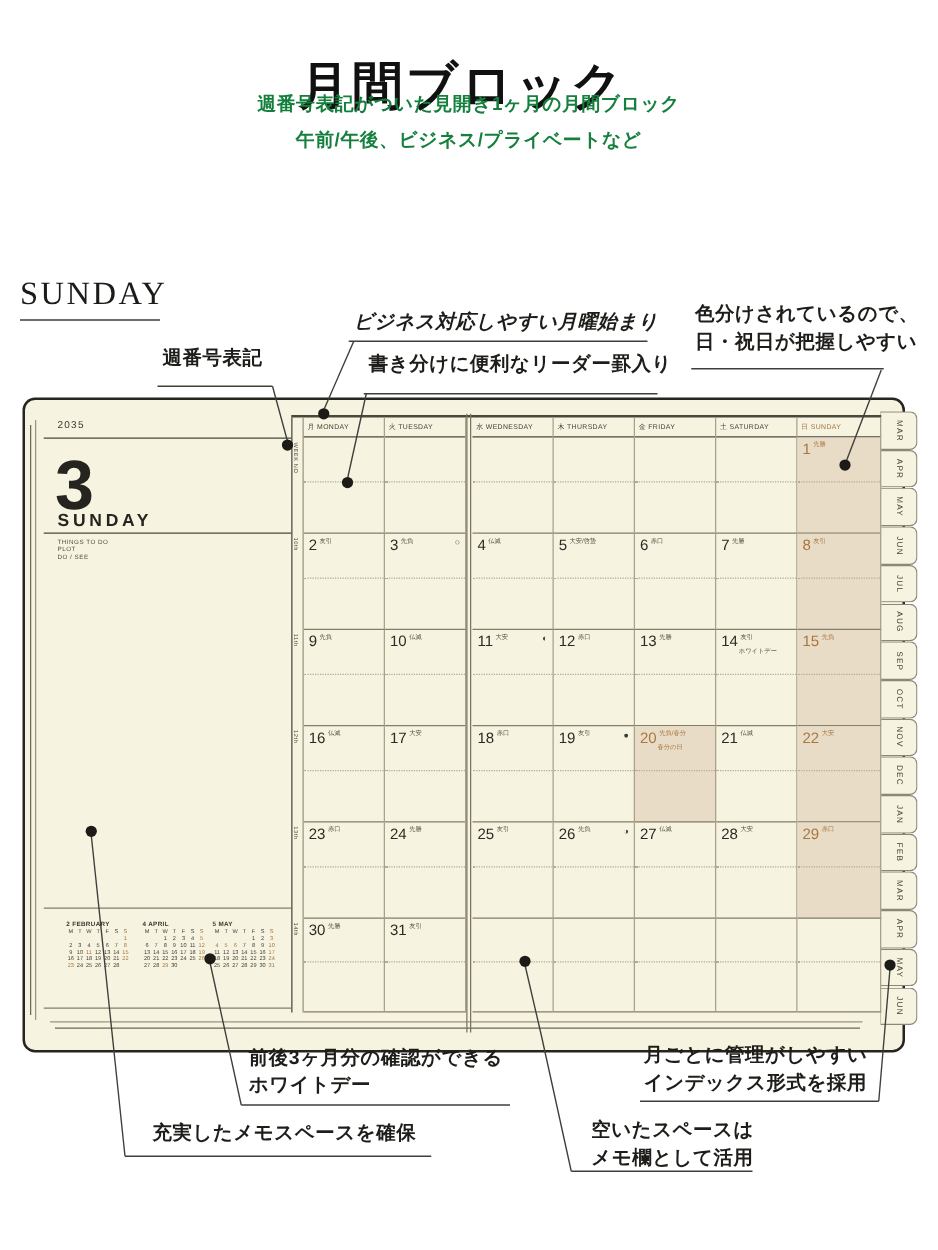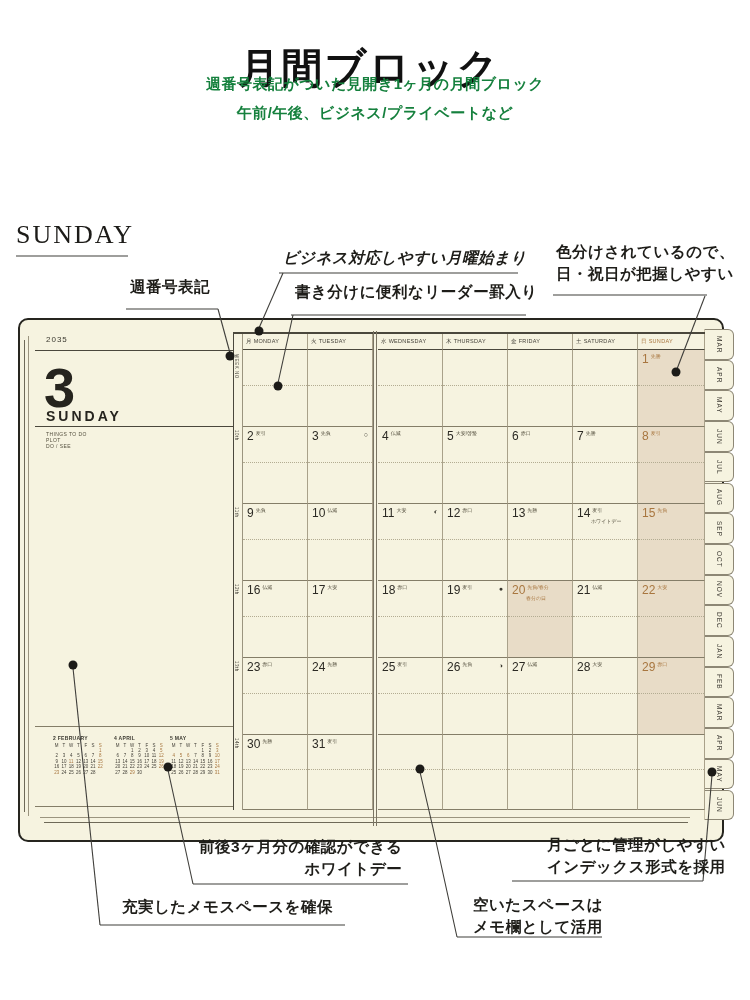--- a/index.html
+++ b/index.html
@@ -70,26 +70,26 @@
   </div>
   <div class="monthly">SUNDAY</div>
 
   <div class="co" style="left:130px;top:276px;">週番号表記</div>
   <div class="co" style="left:283px;top:247px;font-style:italic;">ビジネス対応しやすい月曜始まり</div>
   <div class="co" style="left:556px;top:241px;">
     <div>色分けされているので、</div>
     <div>日・祝日が把握しやすい</div>
   </div>
   <div class="co" style="left:295px;top:281px;">書き分けに便利なリーダー罫入り</div>
-  <div class="co" style="left:199px;top:836px;text-align:right;">
+  <div class="co" style="left:199px;top:836px;">
     <div>前後3ヶ月分の確認ができる</div>
     <div>ホワイトデー</div>
   </div>
   <div class="co" style="left:122px;top:896px;">充実したメモスペースを確保</div>
-  <div class="co" style="left:515px;top:834px;margin-left:32px;">
+  <div class="co" style="left:515px;top:834px;">
     <div>月ごとに管理がしやすい</div>
     <div>インデックス形式を採用</div>
   </div>
   <div class="co" style="left:473px;top:894px;">
     <div>空いたスペースは</div>
     <div>メモ欄として活用</div>
   </div>
 
   <div class="cover"></div>
 

